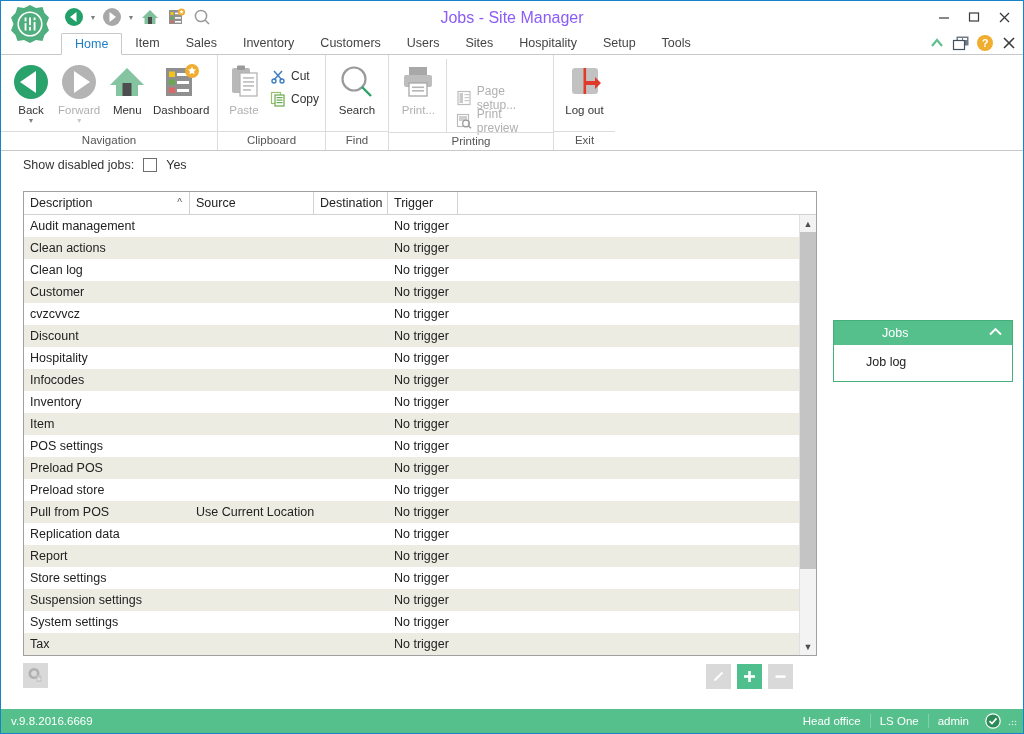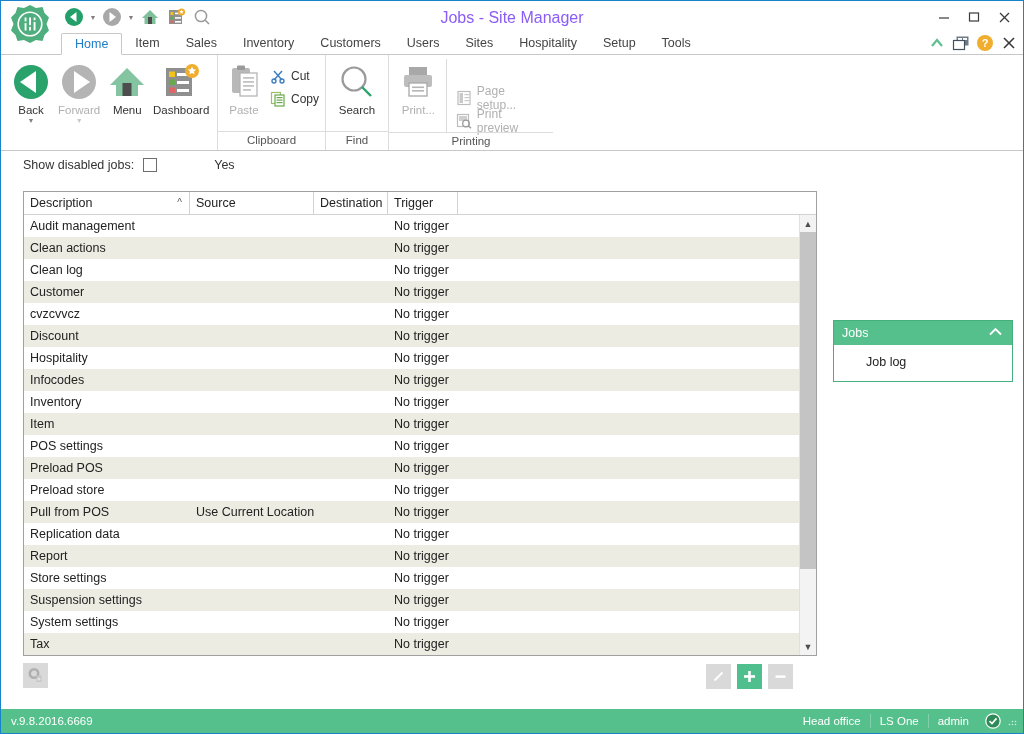--- a/index.html
+++ b/index.html
@@ -73,21 +73,21 @@
   .smallbtn{display:flex;align-items:center;gap:5px;height:23px;padding:0 5px;cursor:pointer;}
   .smallbtn .lb{font-size:12px;color:#333;}
   .smallbtn.disabled .lb{color:#b0b0b0;}
   .smallbtn .ic{width:17px;height:17px;display:flex;align-items:center;justify-content:center;}
 
   
   .content{flex:1;position:relative;background:#fff;}
   .filterbar{position:absolute;left:22px;top:7px;display:flex;align-items:center;gap:9px;}
   .filterbar .flabel{font-size:12.5px;color:#333;}
   .chk{width:14px;height:14px;border:1px solid #6d6d6d;background:#fff;cursor:pointer;box-sizing:border-box;}
-  .chk-text{font-size:12.5px;color:#333;margin-left:48px;}
+  .chk-text{font-size:12.5px;color:#333;}
 
   .gridwrap{
     position:absolute;left:22px;top:40px;width:794px;height:465px;
     border:1px solid #a0a0a0;background:#fff;box-sizing:border-box;
     display:flex;flex-direction:column;overflow:hidden;
   }
   .ghead{
     display:flex;height:23px;flex:0 0 23px;background:#fff;border-bottom:1px solid #d2d2d2;
     box-sizing:border-box;
   }
@@ -120,21 +120,21 @@
 
   
   .rpanel{
     position:absolute;left:832px;top:169px;width:180px;
     border:1px solid #45b07e;box-sizing:border-box;background:#fff;
   }
   .rp-head{
     height:24px;background:#55c08c;display:flex;align-items:center;justify-content:space-between;
     padding:0 8px;box-sizing:border-box;cursor:pointer;
   }
-  .rp-title{color:#fff;font-size:12.5px;}
+  .rp-title{color:#fff;font-size:12.5px;margin-left:40px;}
   .rp-body{padding:6px 0 9px 0;background:#fff;}
   .rp-item{display:flex;align-items:center;gap:7px;height:21px;padding:0 0 0 12px;cursor:pointer;font-size:12.5px;color:#222;}
   .rp-item .ic{width:13px;display:flex;align-items:center;justify-content:center;}
   .rp-item.indent{padding-left:32px;}
 
   
   .statusbar{
     flex:0 0 24px;height:24px;background:#55c08c;display:flex;align-items:center;
     padding:0 6px 0 10px;box-sizing:border-box;color:#fff;font-size:11.5px;
   }
@@ -315,20 +315,21 @@
               <rect x="16" y="19" width="12" height="3" fill="#ffffff"></rect>
               <rect x="8" y="25.5" width="6" height="5.5" fill="#e06666"></rect>
               <rect x="16" y="27" width="12" height="3" fill="#ffffff"></rect>
               <circle cx="31" cy="9" r="7" fill="#f0ad2e"></circle>
               <path d="M31 4.6 l1.25 2.55 2.8.4-2.02 1.98.48 2.79L31 11.0l-2.51 1.32.48-2.79-2.02-1.98 2.8-.4z" fill="#ffffff"></path>
             </svg>
           </span>
           <span class="lb">Dashboard</span>
         </div>
       </div>
+      <div class="rg-label">Navigation</div>
     </div>
 
     <div class="rgroup" style="width:108px;">
       <div class="rg-items">
         <div class="bigbtn disabled">
           <span class="ic">
             <svg width="40" height="40" viewBox="0 0 40 40">
               <rect x="8" y="6" width="18" height="25" rx="2" fill="#b8b8b8"></rect>
               <rect x="13" y="3.5" width="8" height="4.5" rx="1" fill="#9a9a9a"></rect>
               <rect x="16" y="11" width="17" height="23" fill="#ffffff" stroke="#b0b0b0" stroke-width="1.2"></rect>
@@ -420,20 +421,35 @@
                 <line x1="12.3" y1="12.8" x2="15" y2="15.2" stroke="#9a9a9a" stroke-width="1.5"></line>
               </svg>
             </span>
             <span class="lb">Print preview</span>
           </div>
         </div>
       </div>
       <div class="rg-label">Printing</div>
     </div>
 
+    <div class="rgroup" style="width:62px;">
+      <div class="rg-items" style="justify-content:center;">
+        <div class="bigbtn">
+          <span class="ic">
+            <svg width="40" height="40" viewBox="0 0 40 40">
+              <rect x="7" y="6" width="26" height="26" rx="3" fill="#c2c2c2"></rect>
+              <rect x="18.5" y="6" width="2.6" height="26" fill="#e03b2a"></rect>
+              <path d="M21 19 L30 19 L30 15 L36 21 L30 27 L30 23 L21 23 Z" fill="#e03b2a"></path>
+            </svg>
+          </span>
+          <span class="lb">Log out</span>
+        </div>
+      </div>
+      <div class="rg-label">Exit</div>
+    </div>
 
   </div>
 
   <div class="content">
 
     <div class="filterbar">
       <span class="flabel">Show disabled jobs:</span>
       <span class="chk"></span>
       <span class="chk-text">Yes</span>
     </div>

